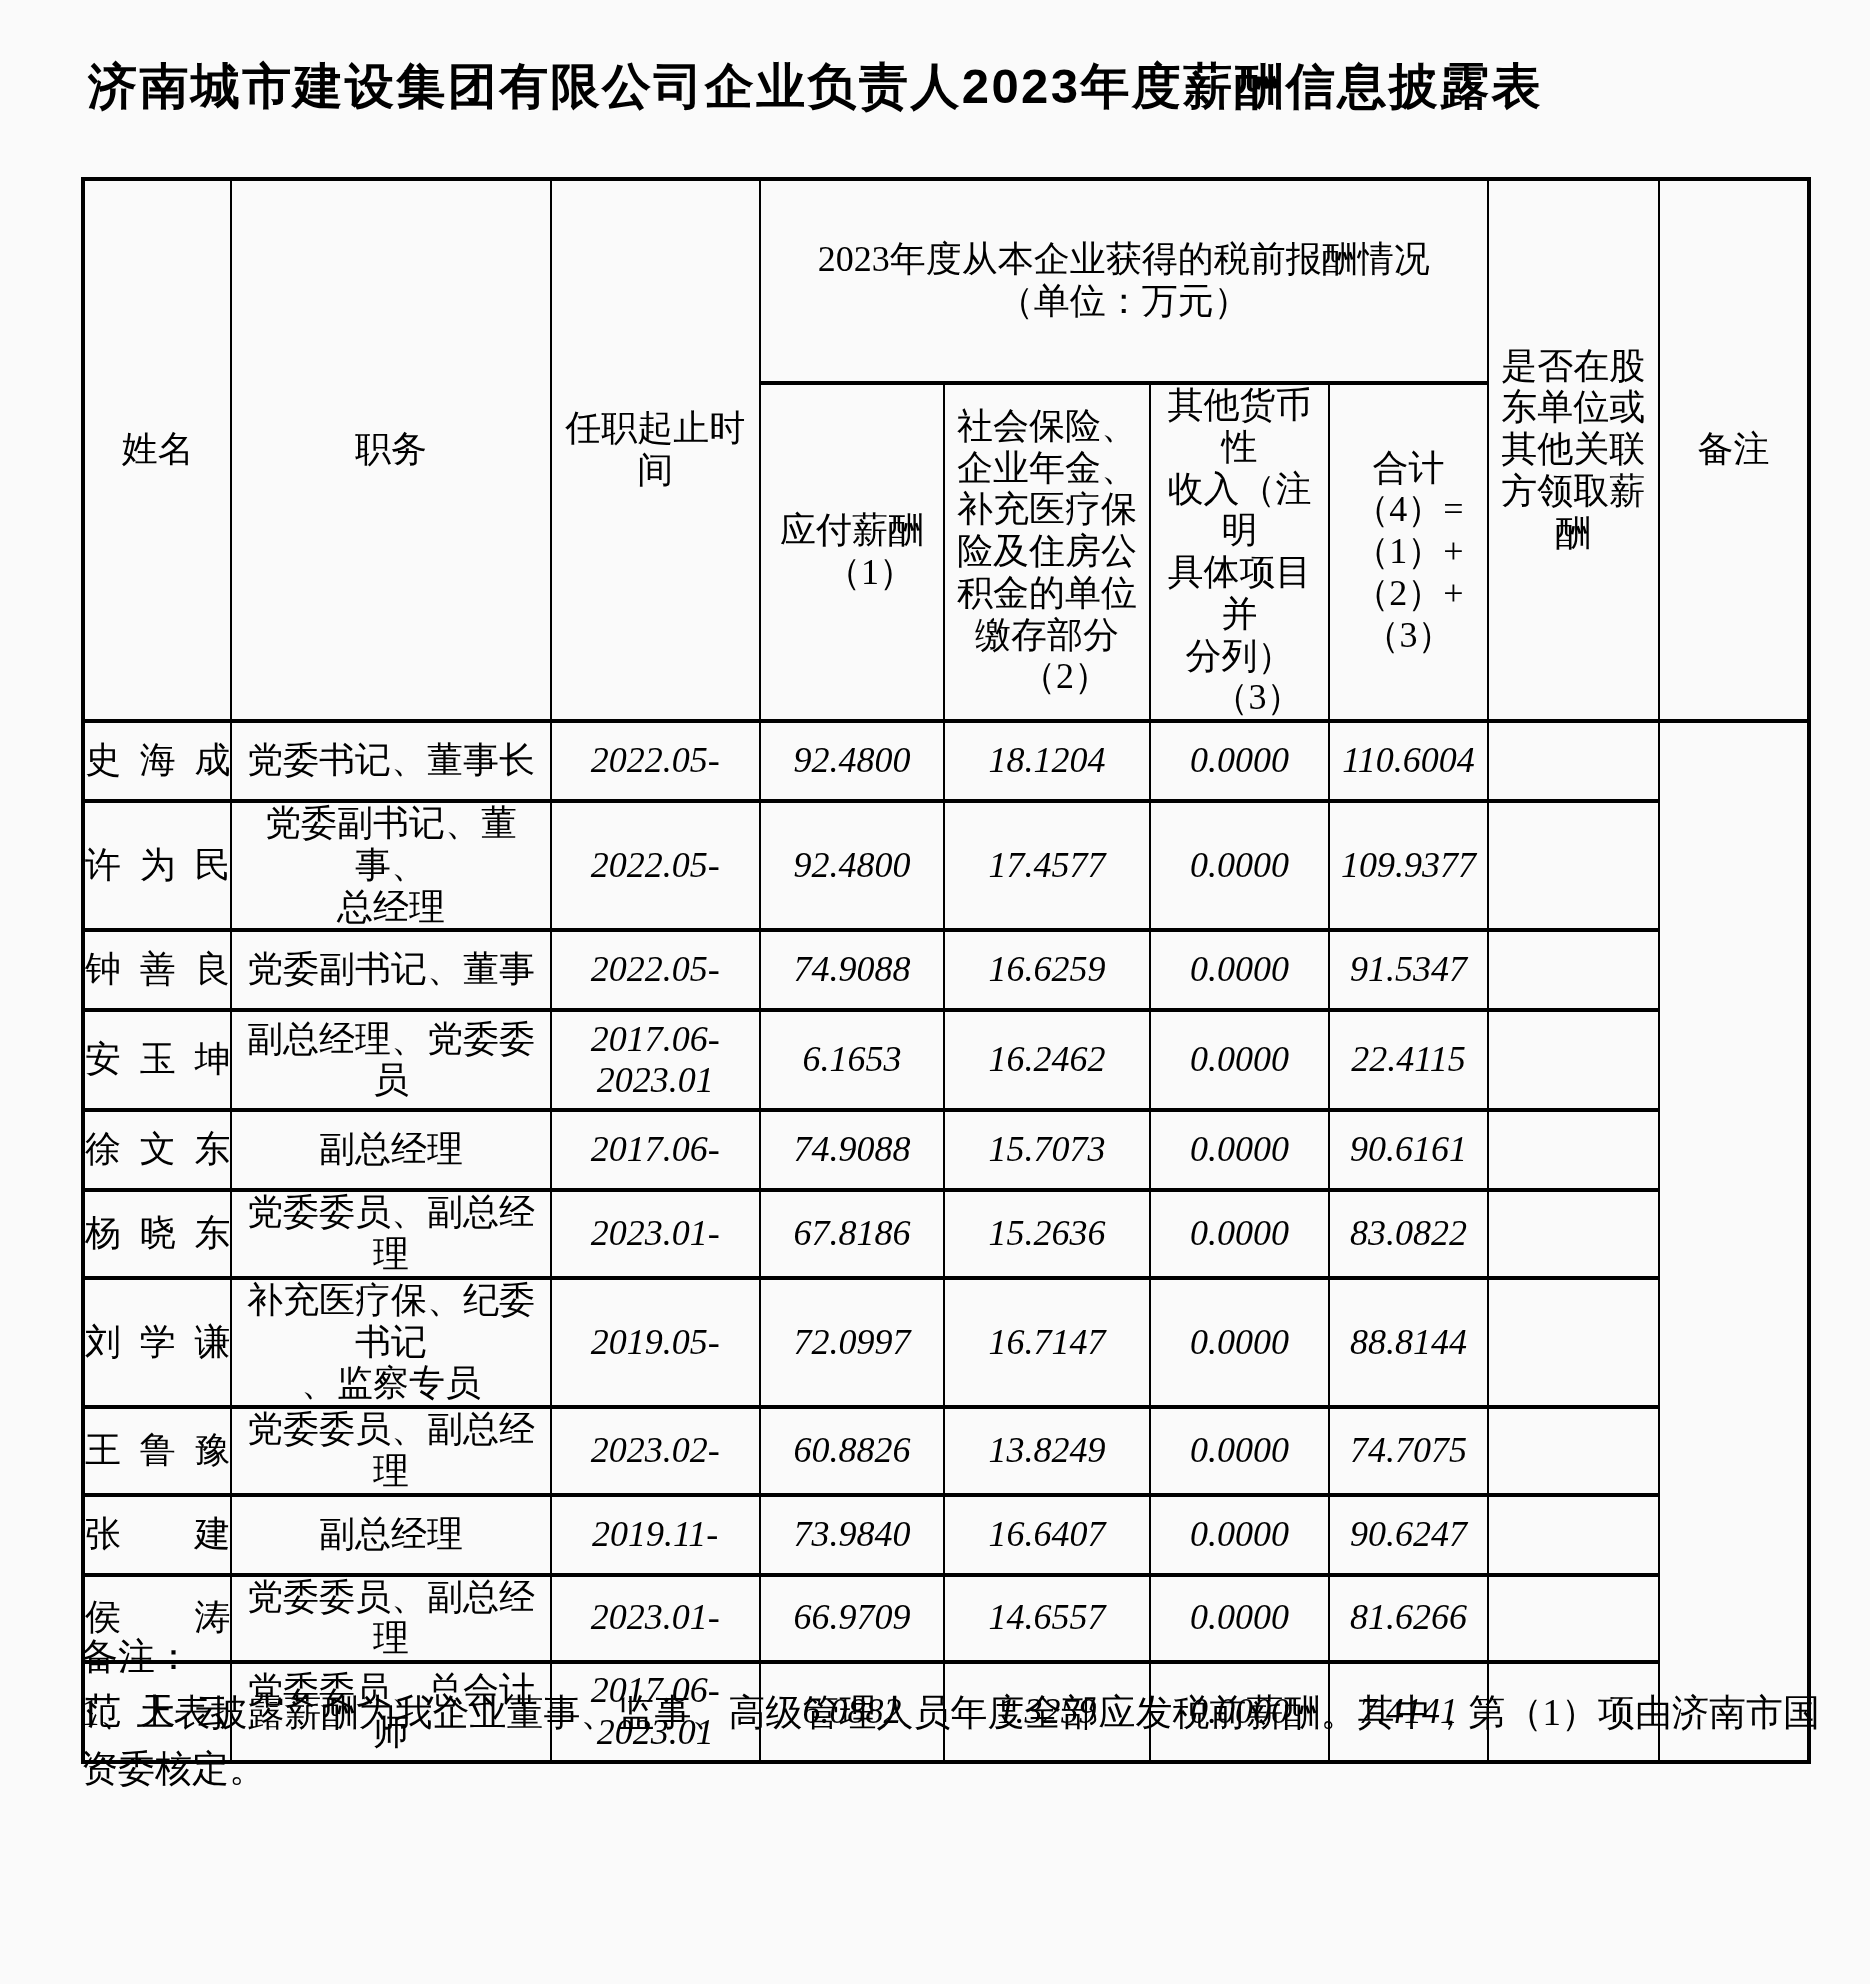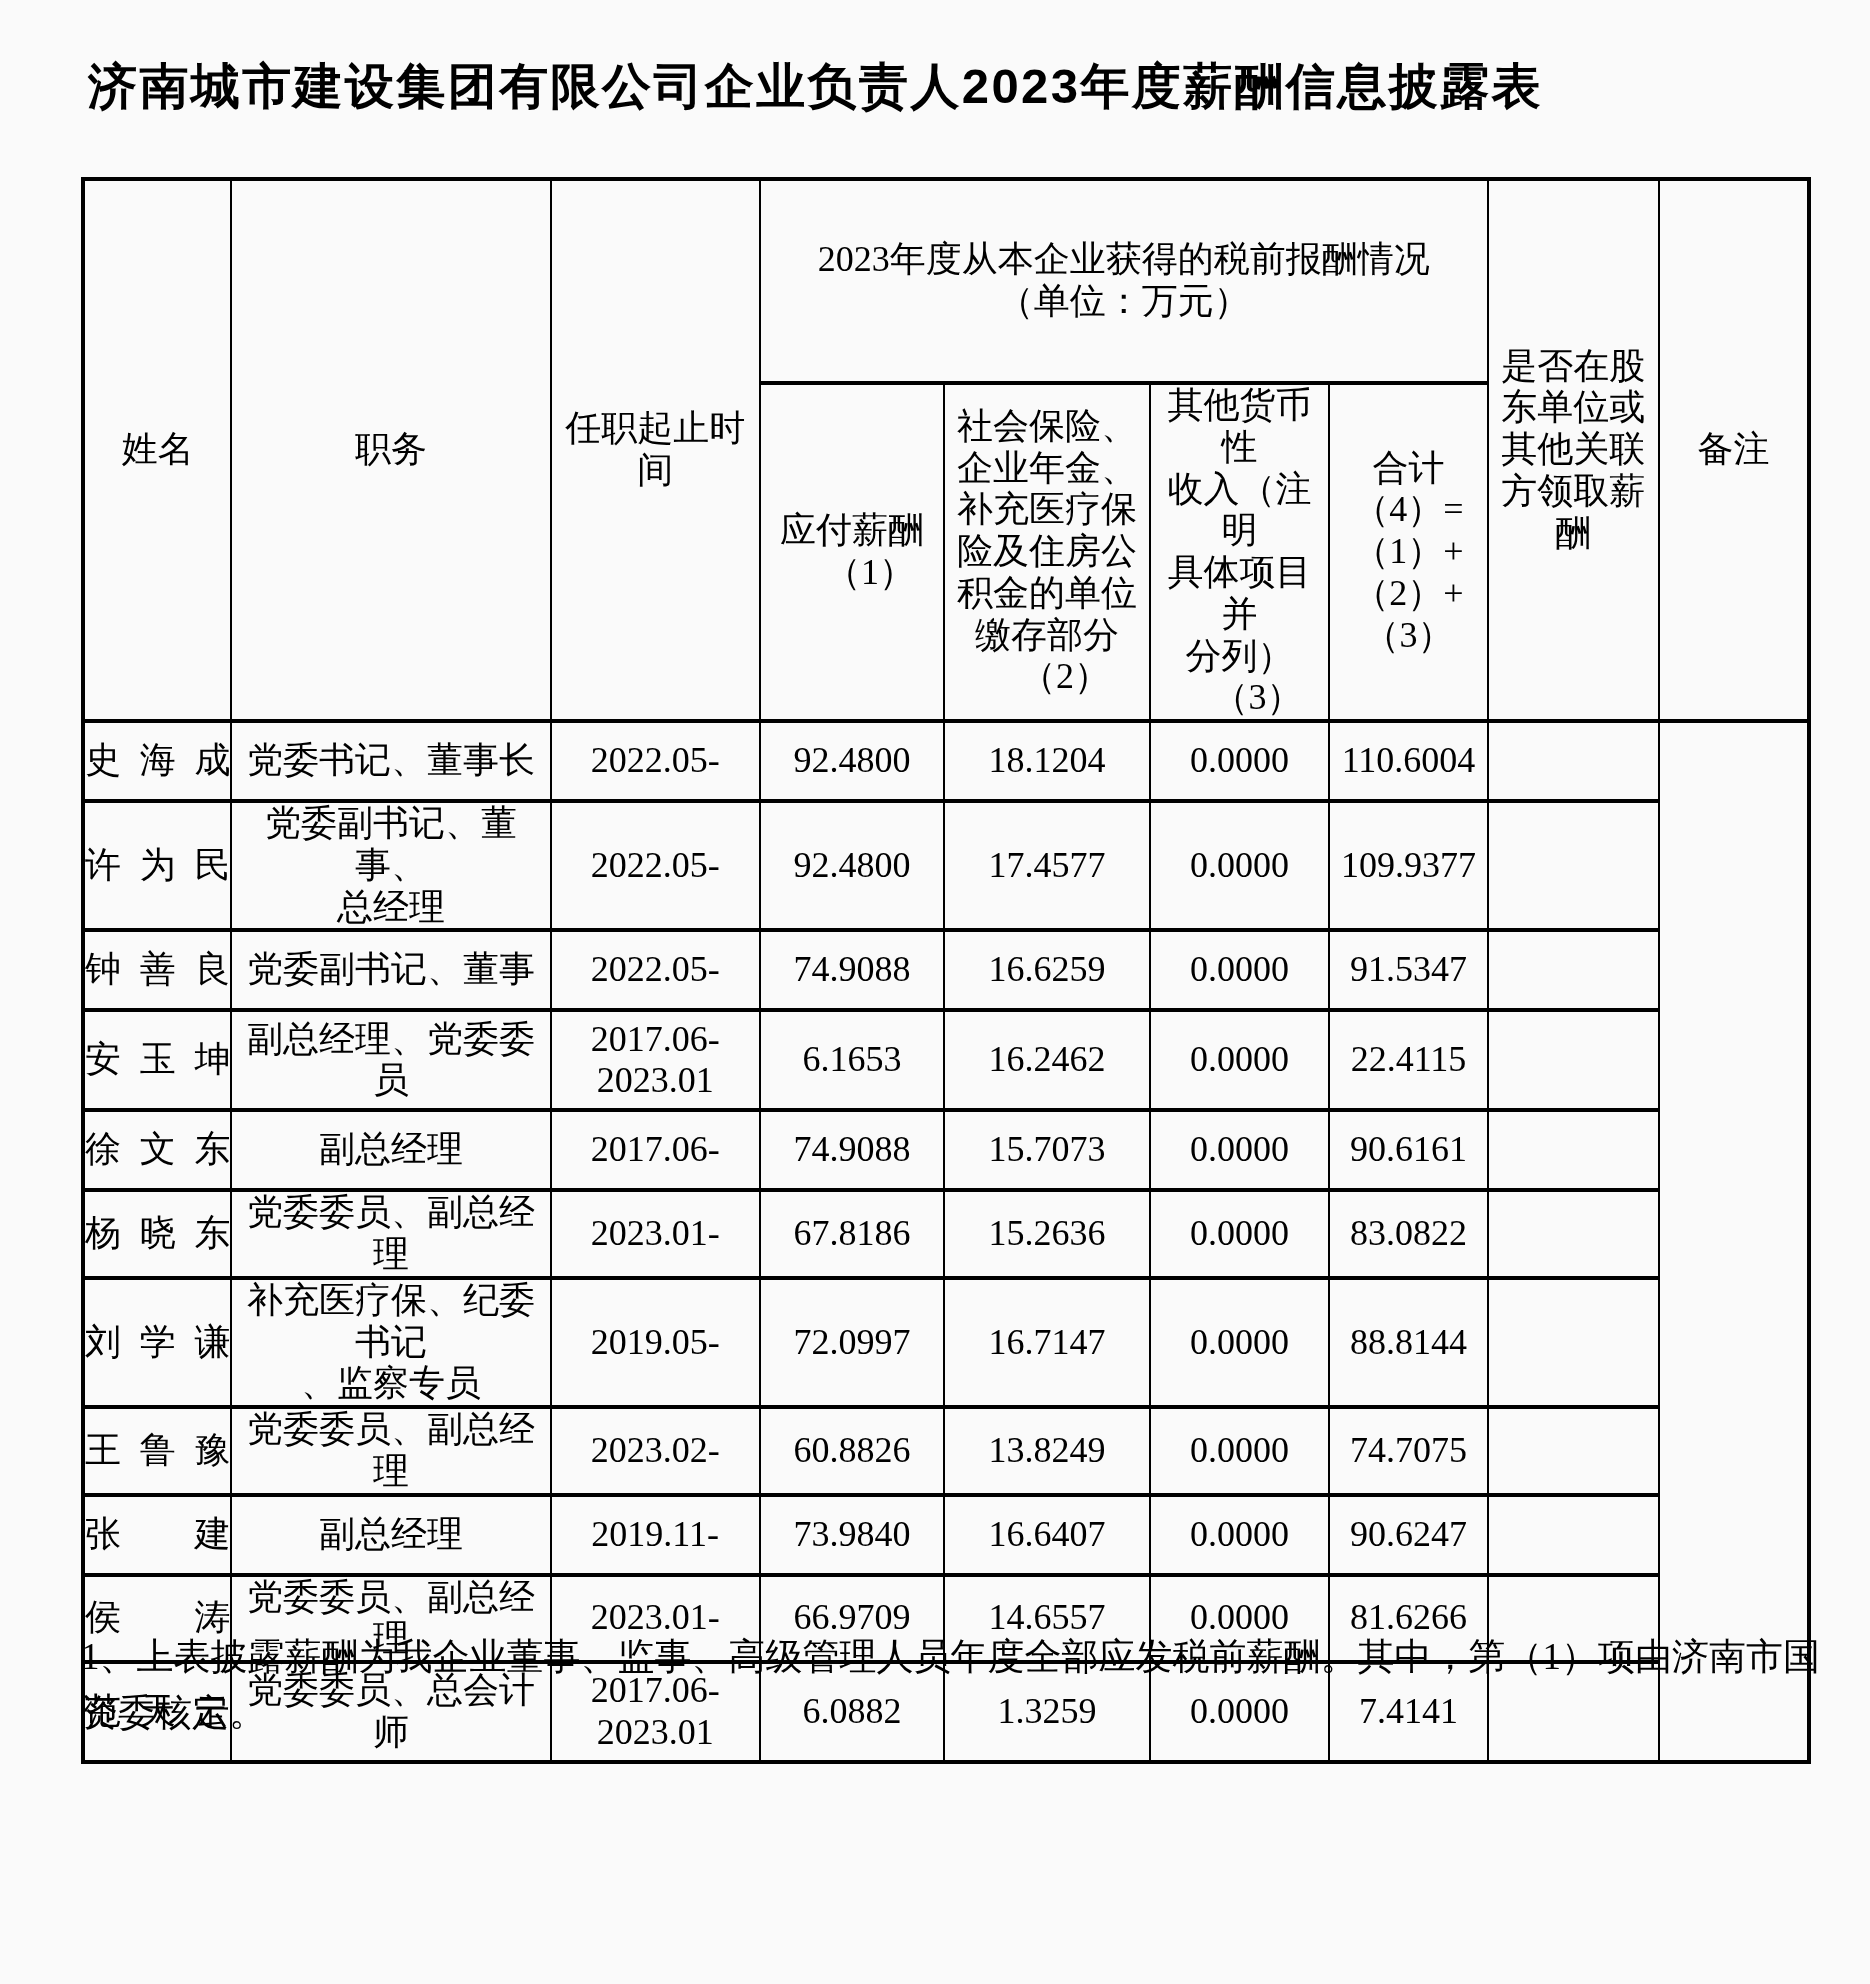--- a/index.html
+++ b/index.html
@@ -65,21 +65,21 @@
   th.shareholder-head { font-size: 36px; line-height: 1.35; }
   tbody tr { height: 80px; }
   tbody tr.tall { height: 100px; }
   td.name {
     font-size: 40px;
     text-align: justify;
     text-align-last: justify;
     padding: 0 22px;
   }
   td.pos { font-size: 37px; }
-  td.num, td.term { font-size: 37px; }
+  td.num, td.term { font-size: 37px; font-style: italic; }
   .notes {
     position: absolute;
     left: 81px;
     top: 1629px;
     width: 1746px;
     font-size: 37px;
     line-height: 1.52;
     text-align: left;
   }
   .notes .lbl { display: block; }
@@ -252,17 +252,18 @@
         <td class="num">6.0882</td>
         <td class="num">1.3259</td>
         <td class="num">0.0000</td>
         <td class="num">7.4141</td>
         <td></td>
       </tr>
     </tbody>
   </table>
 
   <div class="notes">
+    <span class="lbl">备注：</span>
     <span>1、上表披露薪酬为我企业董事、监事、高级管理人员年度全部应发税前薪酬。其中，第（1）项由济南市国资委核定。</span>
   </div>
 
 </div>
 
 
 </body></html>

